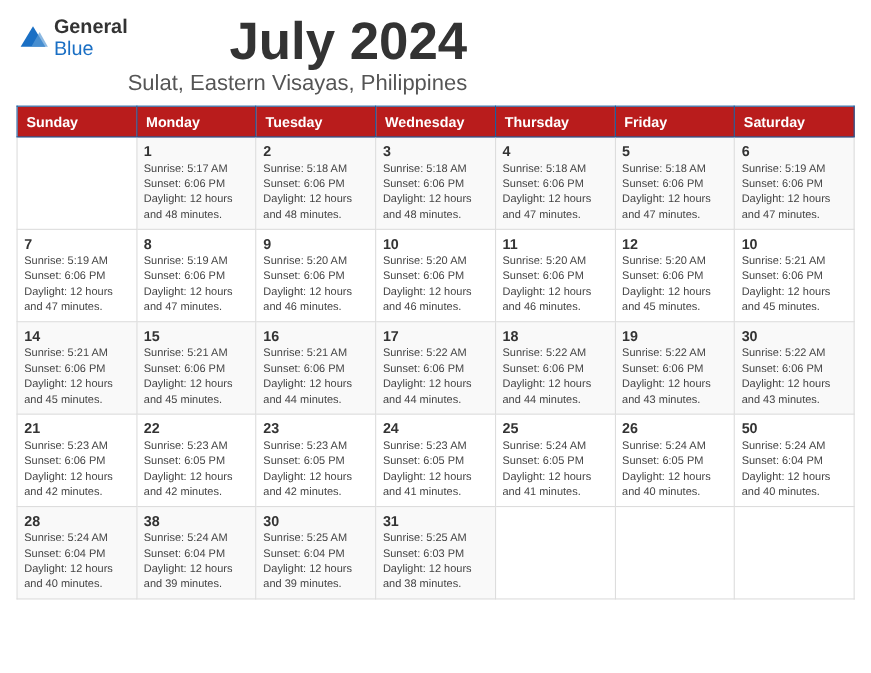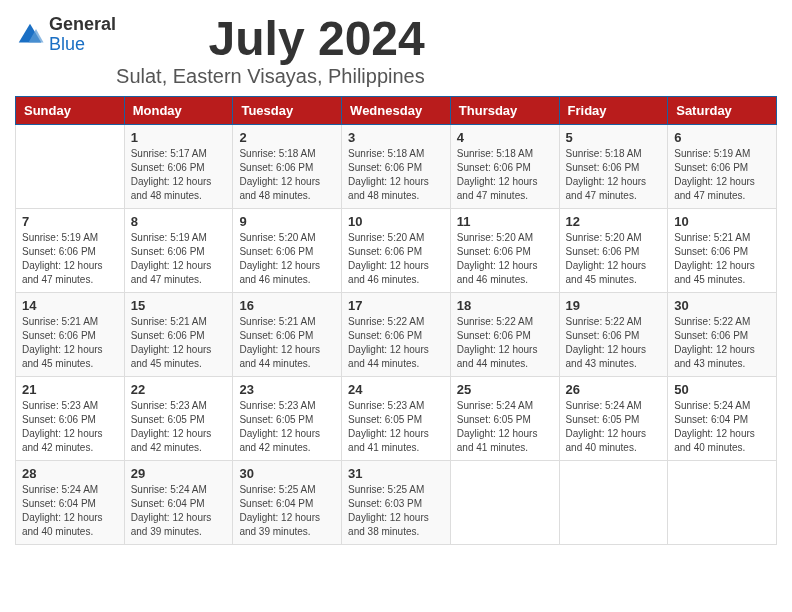--- a/index.html
+++ b/index.html
@@ -333,21 +333,21 @@
       </tr>
       <tr>
         <td>
           <span class="day-number">28</span>
           <div class="day-info" style="white-space: pre-line;">Sunrise: 5:24 AM
 Sunset: 6:04 PM
 Daylight: 12 hours
 and 40 minutes.</div>
         </td>
         <td>
-          <span class="day-number">29</span>
+          <span class="day-number">38</span>
           <div class="day-info" style="white-space: pre-line;">Sunrise: 5:24 AM
 Sunset: 6:04 PM
 Daylight: 12 hours
 and 39 minutes.</div>
         </td>
         <td>
           <span class="day-number">30</span>
           <div class="day-info" style="white-space: pre-line;">Sunrise: 5:25 AM
 Sunset: 6:04 PM
 Daylight: 12 hours

